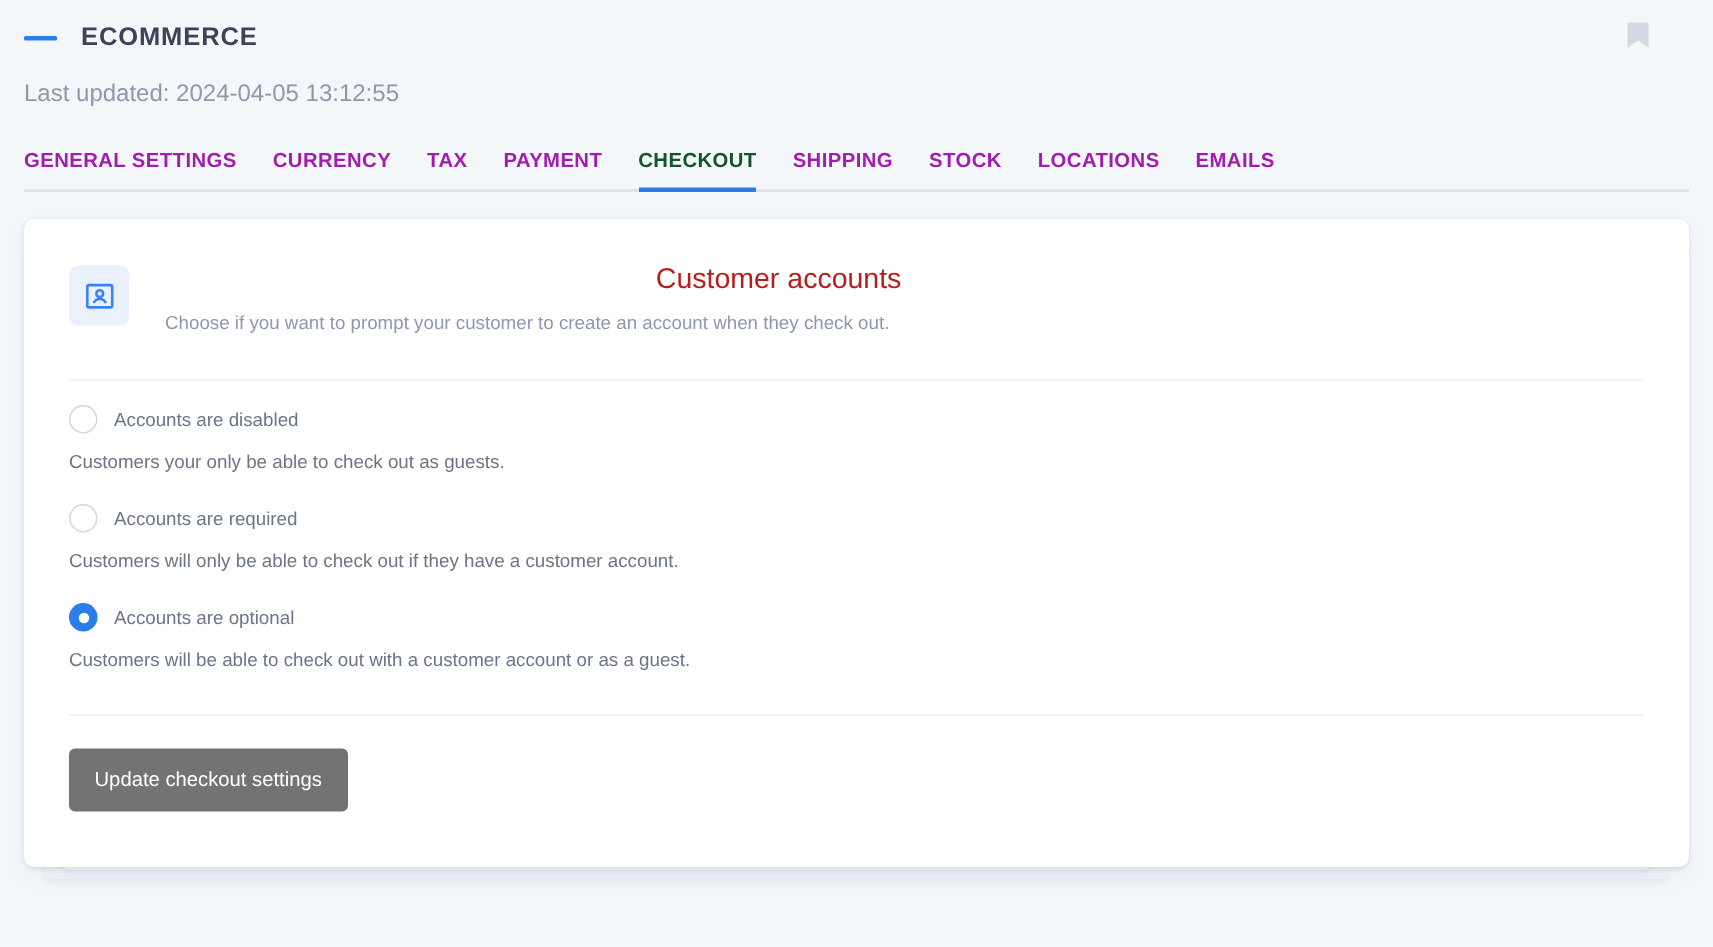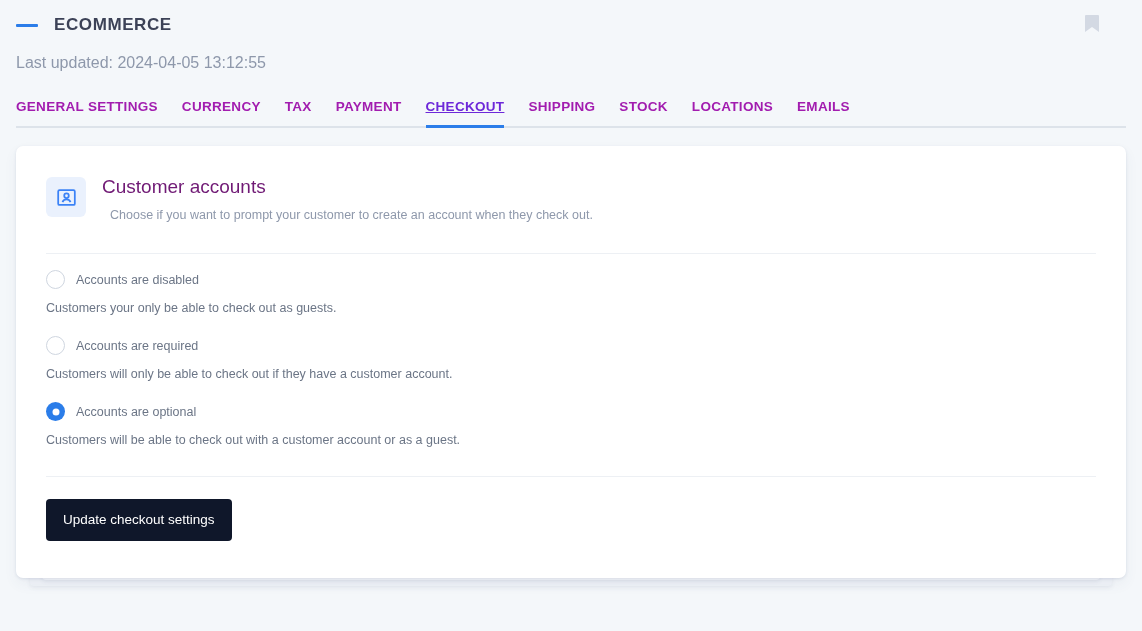--- a/index.html
+++ b/index.html
@@ -77,21 +77,21 @@
     text-transform: uppercase;
     padding: 0 12px 11px 12px;
     cursor: pointer;
     white-space: nowrap;
     background: none;
     border: none;
     font-family: inherit;
     line-height: 16px;
   }
   .tab:first-child { padding-left: 0; }
-  .tab.active { color: #6d28d9; text-decoration: underline; }
+  .tab.active { color: #14532d; }
   .tab.active::after {
     content: "";
     position: absolute;
     left: 12px;
     right: 12px;
     bottom: -2px;
     height: 3px;
     background: #2b7de9;
   }
   .tab:first-child.active::after { left: 0; }
@@ -151,24 +151,25 @@
     background: #eaf1fd;
     display: flex;
     align-items: center;
     justify-content: center;
     color: #3b82f6;
     margin-top: 3px;
   }
   .head-text { padding-top: 1px; }
   .head-title {
     font-size: 19px;
-    color: #701a75;
+    color: #b91c1c;
     line-height: 24px;
     font-weight: normal;
     margin: 0 0 7px 0;
+    text-align: right;
   }
   .head-sub {
     font-size: 12.5px;
     color: #8e98ab;
     line-height: 16px;
     margin: 8px;
   }
 
   .divider {
     height: 1px;
@@ -221,21 +222,21 @@
     font-size: 12.5px;
     color: #6b7586;
     line-height: 16px;
   }
 
   
   .card-foot { padding-top: 28px; }
   .update-btn {
     margin-top: 22px;
     display: inline-block;
-    background: #0f172a;
+    background: #737373;
     color: #ffffff;
     border: none;
     border-radius: 4px;
     font-family: inherit;
     font-size: 13.5px;
     line-height: 16px;
     padding: 13px 17px;
     cursor: pointer;
   }
 </style>

